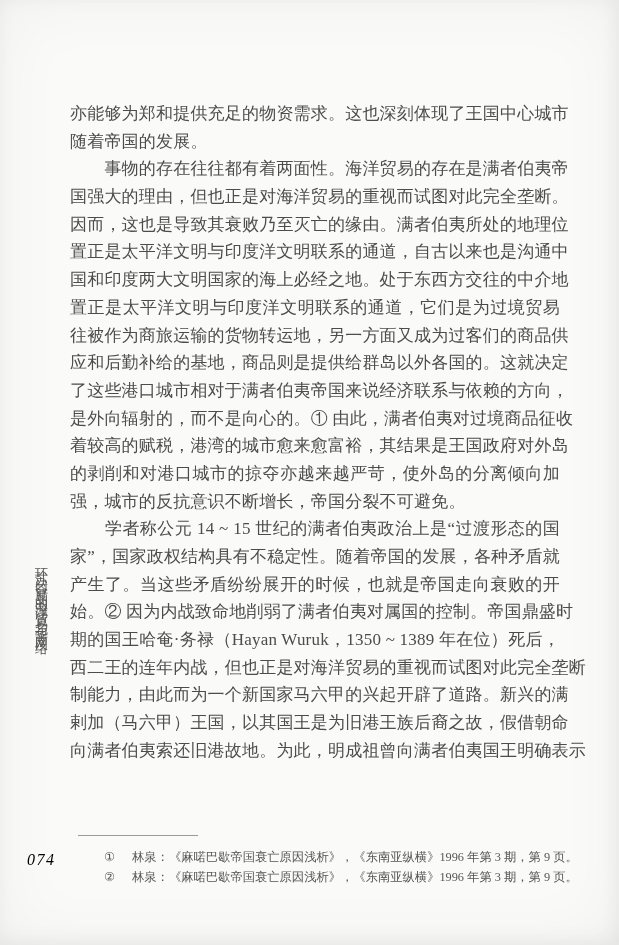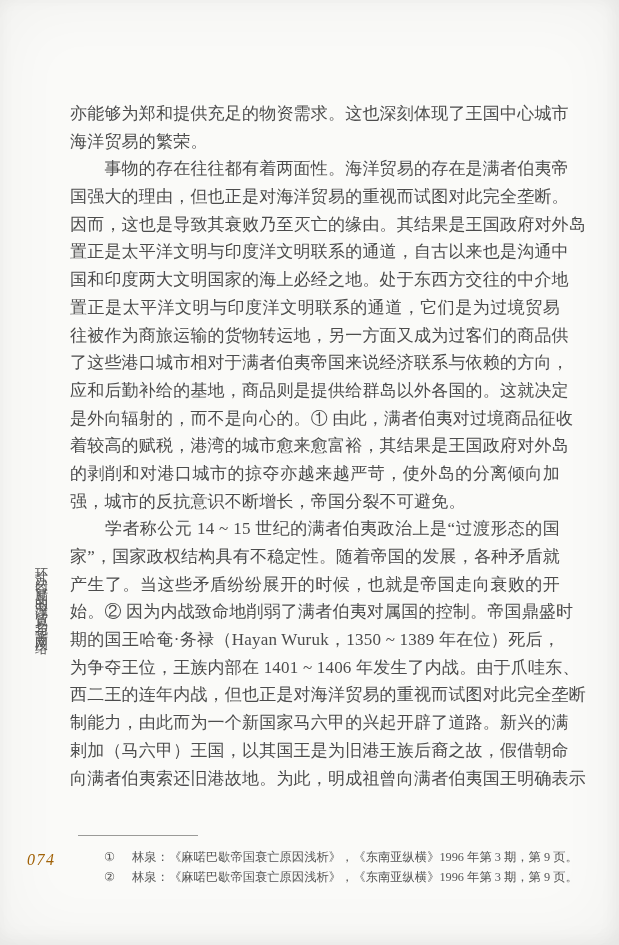--- a/index.html
+++ b/index.html
@@ -51,21 +51,21 @@
     color: #555;
   }
   
   .page-number {
     position: absolute;
     left: 27px;
     top: 851px;
     font-style: italic;
     font-size: 16px;
     letter-spacing: 1.5px;
-    color: #a16207;
+    color: #000000;
   }
   
   .footnote-sep {
     position: absolute;
     left: 78px;
     top: 835px;
     width: 120px;
     height: 0;
     border-top: 1px solid #9a9a98;
   }
@@ -93,40 +93,39 @@
 </style>
 </head>
 <body>
 
 <div class="page">
 
   <div class="sidebar-title">环苏门答腊岛的海洋贸易与华商网络</div>
 
   <div class="body-text">
     <div class="line">亦能够为郑和提供充足的物资需求。这也深刻体现了王国中心城市</div>
-    <div class="line end">海洋贸易的繁荣。</div>
+    <div class="line end">随着帝国的发展。</div>
     <div class="line">　　事物的存在往往都有着两面性。海洋贸易的存在是满者伯夷帝</div>
     <div class="line">国强大的理由，但也正是对海洋贸易的重视而试图对此完全垄断。</div>
-    <div class="line">因而，这也是导致其衰败乃至灭亡的缘由。其结果是王国政府对外岛</div>
+    <div class="line">因而，这也是导致其衰败乃至灭亡的缘由。满者伯夷所处的地理位</div>
     <div class="line">置正是太平洋文明与印度洋文明联系的通道，自古以来也是沟通中</div>
     <div class="line">国和印度两大文明国家的海上必经之地。处于东西方交往的中介地</div>
     <div class="line">置正是太平洋文明与印度洋文明联系的通道，它们是为过境贸易</div>
     <div class="line">往被作为商旅运输的货物转运地，另一方面又成为过客们的商品供</div>
+    <div class="line">应和后勤补给的基地，商品则是提供给群岛以外各国的。这就决定</div>
     <div class="line">了这些港口城市相对于满者伯夷帝国来说经济联系与依赖的方向，</div>
-    <div class="line">应和后勤补给的基地，商品则是提供给群岛以外各国的。这就决定</div>
     <div class="line">是外向辐射的，而不是向心的。① 由此，满者伯夷对过境商品征收</div>
     <div class="line">着较高的赋税，港湾的城市愈来愈富裕，其结果是王国政府对外岛</div>
     <div class="line">的剥削和对港口城市的掠夺亦越来越严苛，使外岛的分离倾向加</div>
     <div class="line end">强，城市的反抗意识不断增长，帝国分裂不可避免。</div>
     <div class="line">　　学者称公元 14 ~ 15 世纪的满者伯夷政治上是“过渡形态的国</div>
     <div class="line">家”，国家政权结构具有不稳定性。随着帝国的发展，各种矛盾就</div>
     <div class="line">产生了。当这些矛盾纷纷展开的时候，也就是帝国走向衰败的开</div>
     <div class="line">始。② 因为内战致命地削弱了满者伯夷对属国的控制。帝国鼎盛时</div>
     <div class="line">期的国王哈奄·务禄（Hayan Wuruk，1350 ~ 1389 年在位）死后，</div>
-    <div class="line">为争夺王位，王族内部在 1401 ~ 1406 年发生了内战。由于爪哇东、</div>
     <div class="line">西二王的连年内战，但也正是对海洋贸易的重视而试图对此完全垄断</div>
     <div class="line">制能力，由此而为一个新国家马六甲的兴起开辟了道路。新兴的满</div>
     <div class="line">剌加（马六甲）王国，以其国王是为旧港王族后裔之故，假借朝命</div>
     <div class="line">向满者伯夷索还旧港故地。为此，明成祖曾向满者伯夷国王明确表示</div>
   </div>
 
   <div class="footnote-sep"></div>
 
   <div class="footnotes">
     <div class="footnote-row">

